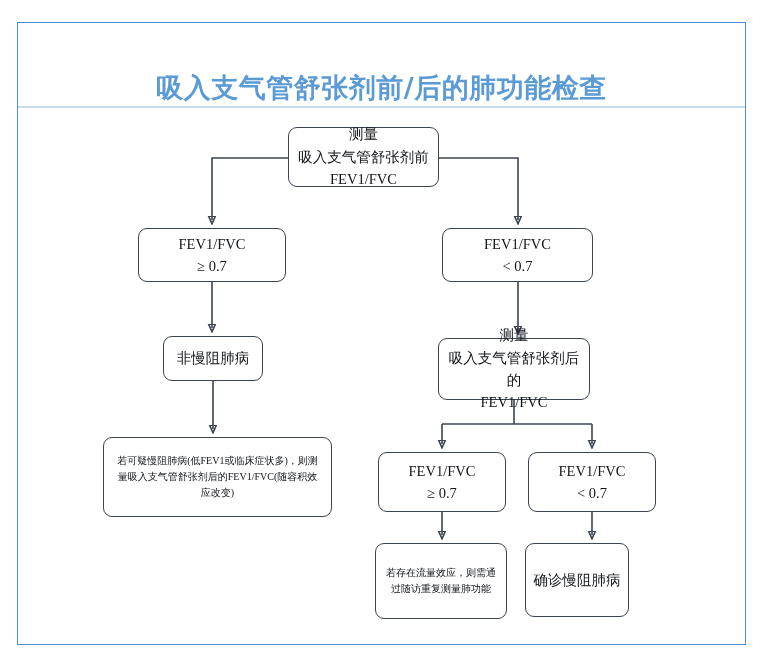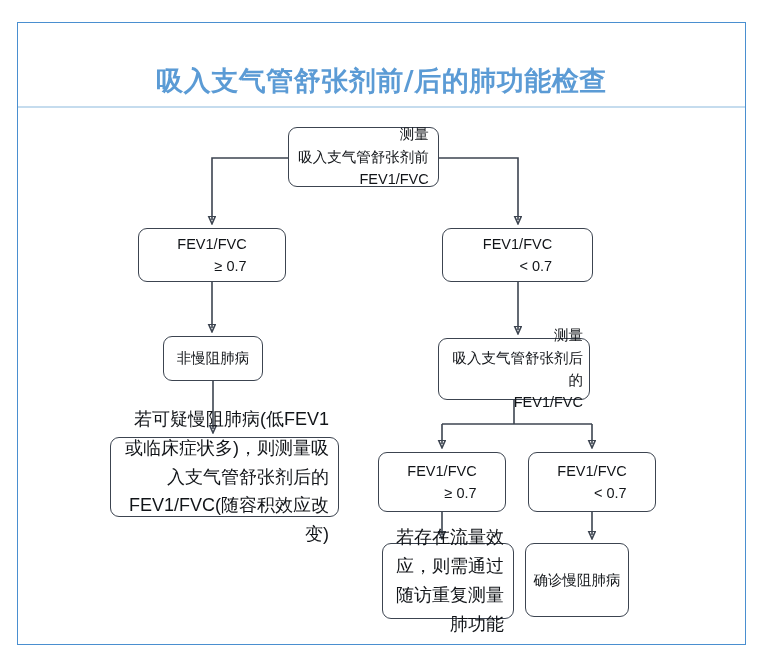--- a/index.html
+++ b/index.html
@@ -23,25 +23,25 @@
     width: 729px;
     height: 623px;
     border: 1.5px solid #4a8fd0;
     box-sizing: border-box;
     background: #ffffff;
   }
 
   #title-bar {
     position: absolute;
     left: 0;
-    top: 16px;
+    top: 0;
     width: 100%;
     height: 83px;
     display: flex;
-    align-items: center;
+    align-items: flex-end;
     justify-content: center;
     box-sizing: border-box;
   }
 
   #page-title {
     font-size: 27px;
     font-weight: bold;
     color: #5b9bd5;
     letter-spacing: 0.5px;
     white-space: nowrap;
@@ -69,34 +69,33 @@
 
   .node {
     position: absolute;
     box-sizing: border-box;
     border: 1.6px solid #3c4450;
     border-radius: 9px;
     background: #ffffff;
     display: flex;
     align-items: center;
     justify-content: center;
-    text-align: right;
+    text-align: center;
     color: #111418;
     font-size: 14.5px;
     line-height: 1.55;
-    font-family: Liberation Sans, sans-serif;
+    font-family: Liberation Serif, serif;
     white-space: pre-line;
     padding: 2px 6px;
   }
 
   .node.wide-text {
-    font-size: 18px;
+    font-size: 10px;
     line-height: 1.6;
     padding: 20px 9px;
-    margin-left: 7px;
   }
 
   
   #n-measure-pre   { left: 288px; top: 127px; width: 151px; height: 60px; }
   #n-left-ratio    { left: 138px; top: 228px; width: 148px; height: 54px; }
   #n-right-ratio   { left: 442px; top: 228px; width: 151px; height: 54px; }
   #n-not-copd      { left: 163px; top: 336px; width: 100px; height: 45px; }
   #n-measure-post  { left: 438px; top: 338px; width: 152px; height: 62px; }
   #n-left-advice   { left: 103px; top: 437px; width: 229px; height: 80px; }
   #n-post-ge       { left: 378px; top: 452px; width: 128px; height: 60px; }

